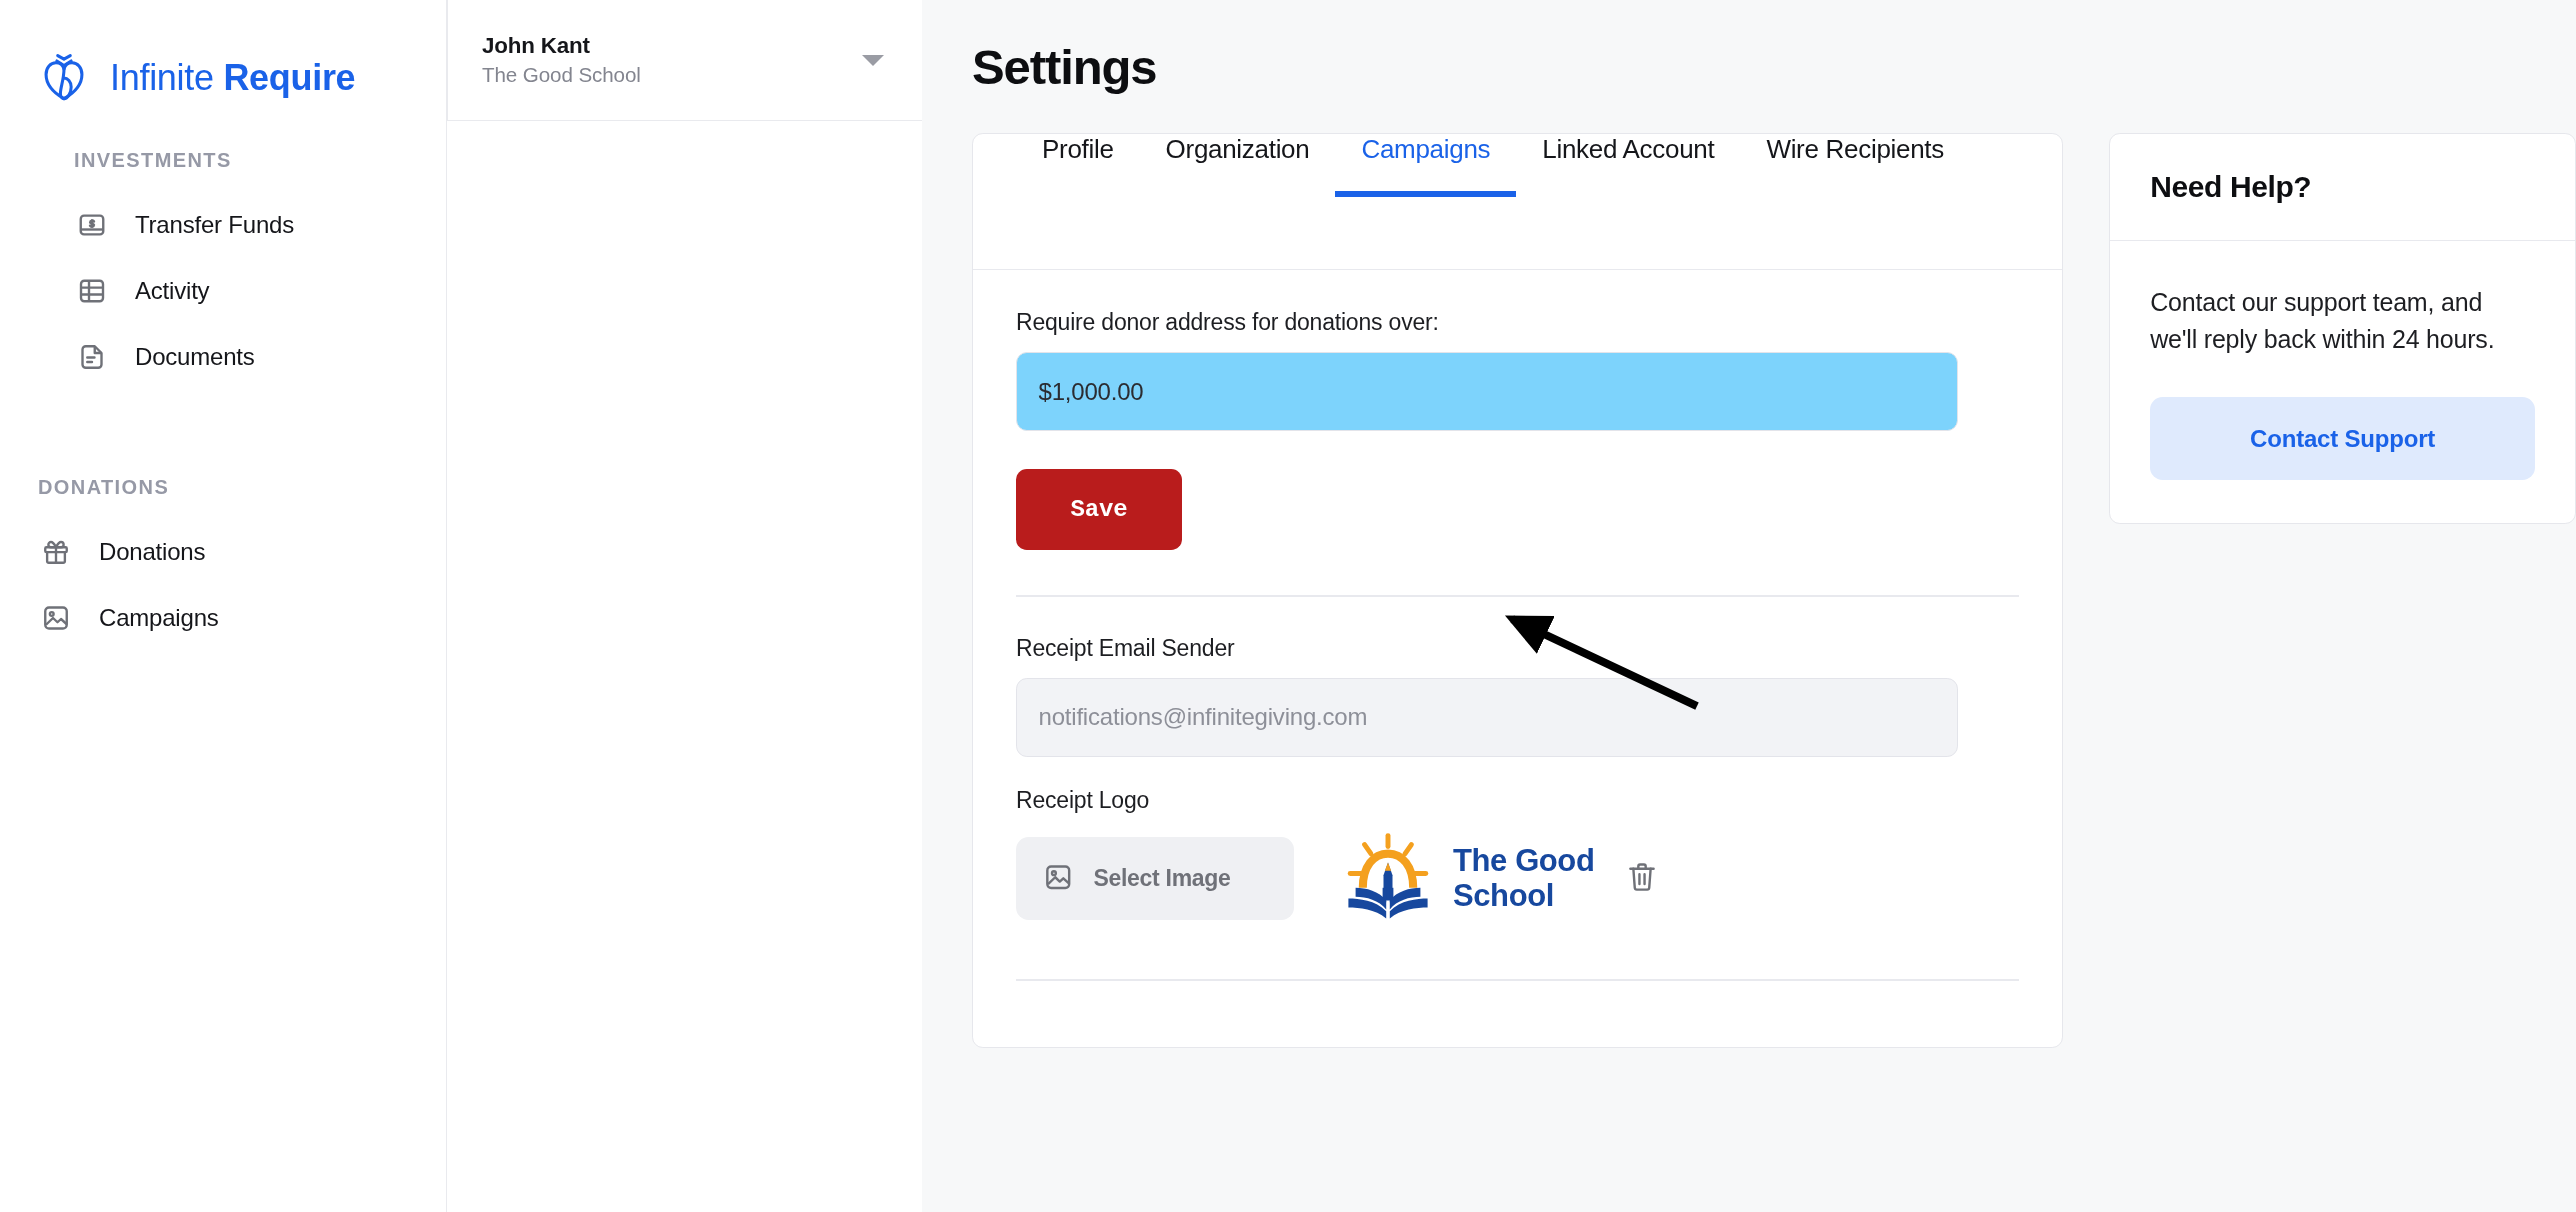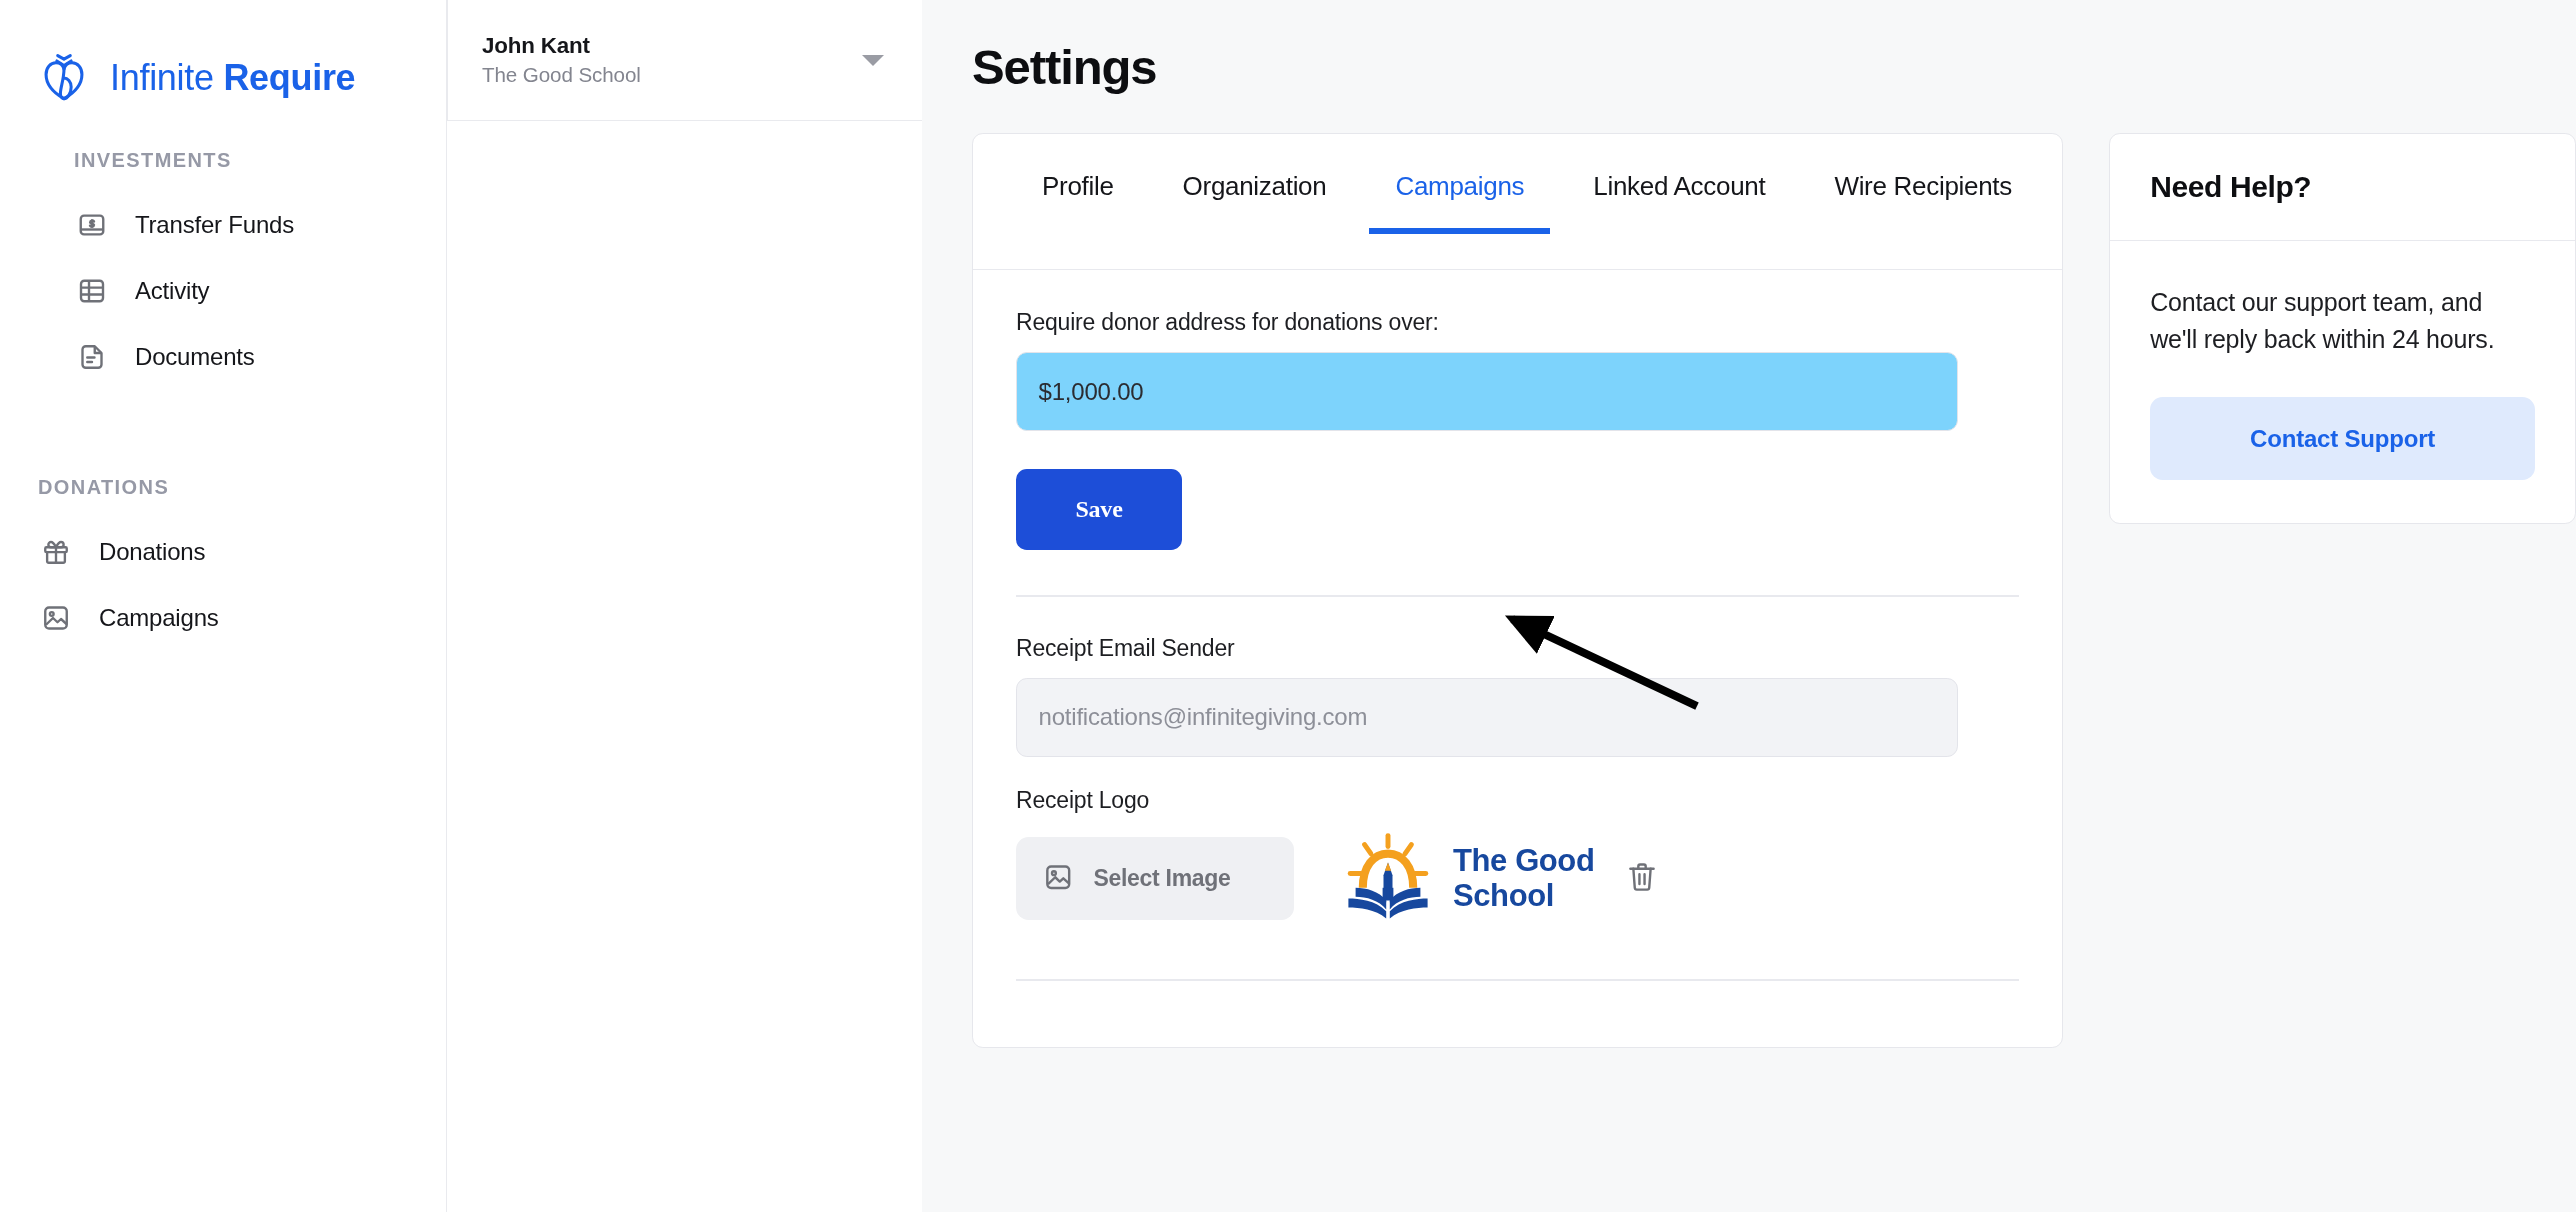--- a/index.html
+++ b/index.html
@@ -98,22 +98,22 @@
   .card {
     background: #ffffff;
     border: 1.8px solid #e6e7ec;
     border-radius: 10.8px;
   }
   .main-card { width: 1326px; min-height: 915px; }
   .help-card { width: 567px; }
 
   
   .tabs {
-    display: flex; align-items: center;
-    gap: 17px;
+    display: flex; align-items: flex-start;
+    gap: 0;
     border-bottom: 1.8px solid #e8e9ee;
     padding: 0 0 0 43px;
     height: 136px;
   }
   .tab {
     font-size: 26px; color: #15161a; font-weight: 400;
     letter-spacing: -0.3px;
     padding: 0 26px 30px 26px;
     cursor: pointer; position: relative;
     white-space: nowrap;
@@ -138,26 +138,26 @@
     padding: 0 21.5px;
     display: flex; align-items: center;
     letter-spacing: -0.2px;
     font-family: "Liberation Sans", sans-serif;
   }
   .text-input.disabled { background: #f2f3f6; color: #8d8f98; }
 
   .btn-save {
     margin-top: 38px;
     width: 166px; height: 81px;
-    background: #1d4ed8; border-radius: 10.8px;
+    background: #b91c1c; border-radius: 10.8px;
     color: #ffffff; font-size: 24px; font-weight: 700;
     display: flex; align-items: center; justify-content: center;
     border: none; cursor: pointer;
     letter-spacing: -0.2px;
-    font-family: Liberation Serif, serif;
+    font-family: Liberation Mono, monospace;
   }
 
   .divider { height: 1.8px; background: #e8e9ee; margin: 45px 0 0 0; }
 
   .logo-row { display: flex; align-items: center; gap: 49px; margin-top: 18px; }
   .btn-select {
     width: 278px; height: 83px;
     background: #eff0f3; border-radius: 12.6px;
     display: flex; align-items: center; gap: 20px;
     padding-left: 27px; cursor: pointer; border: none;

